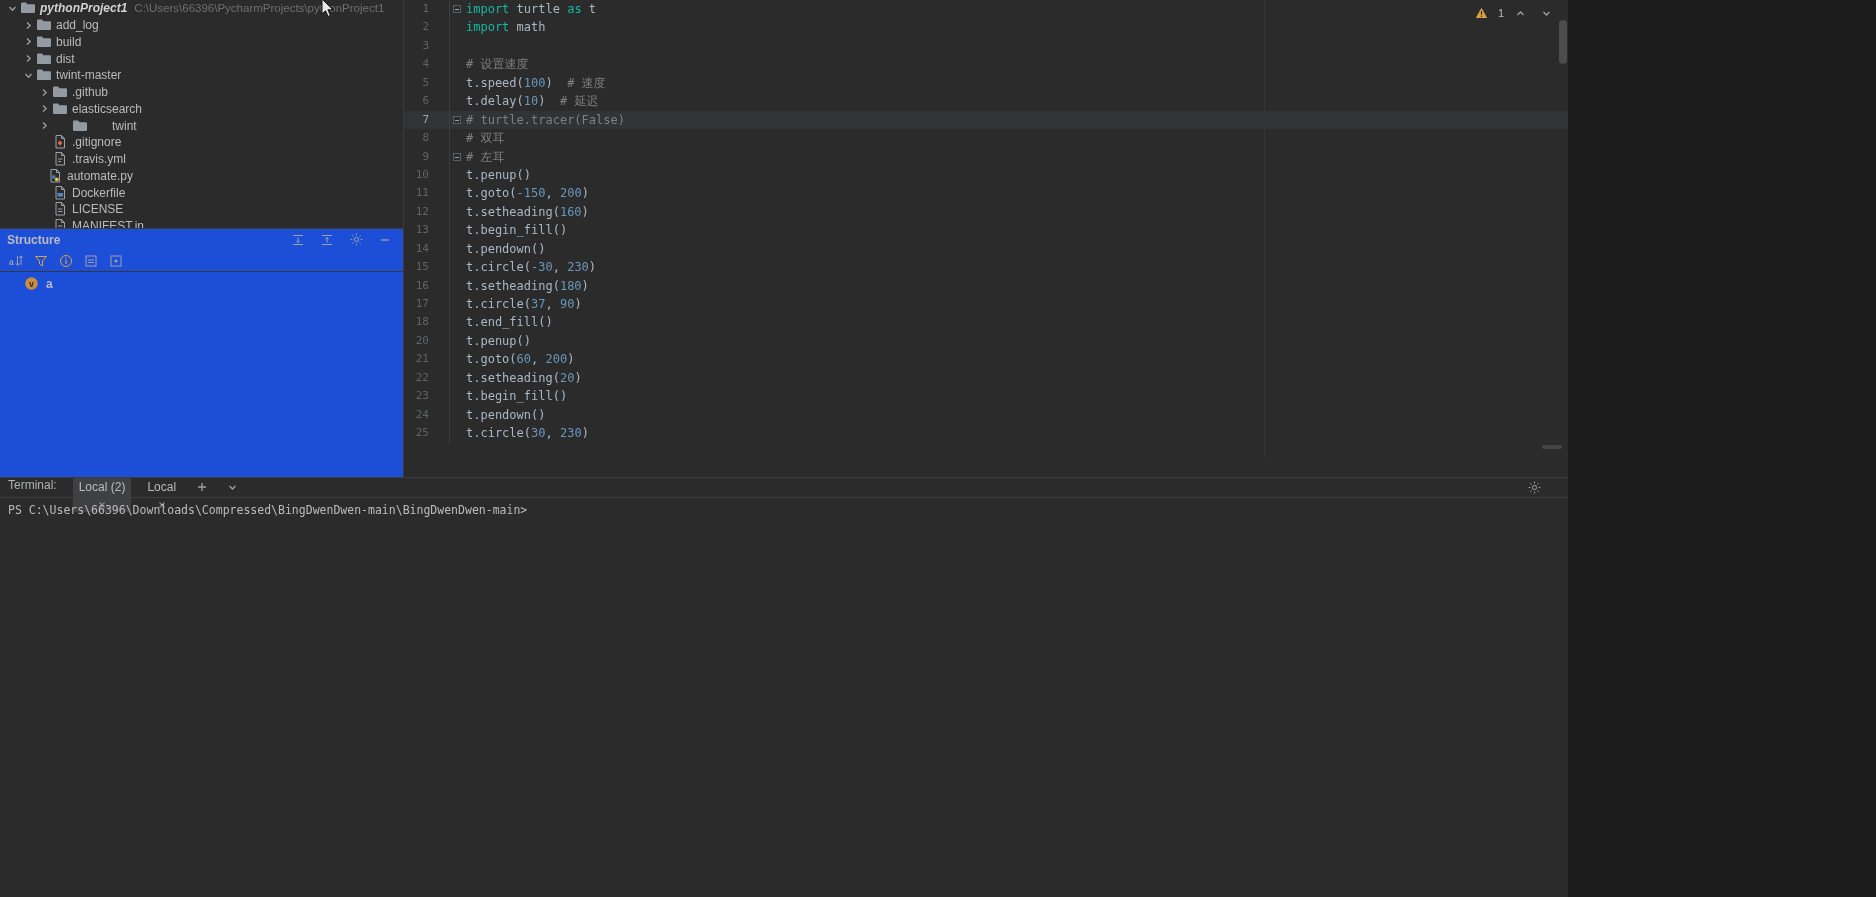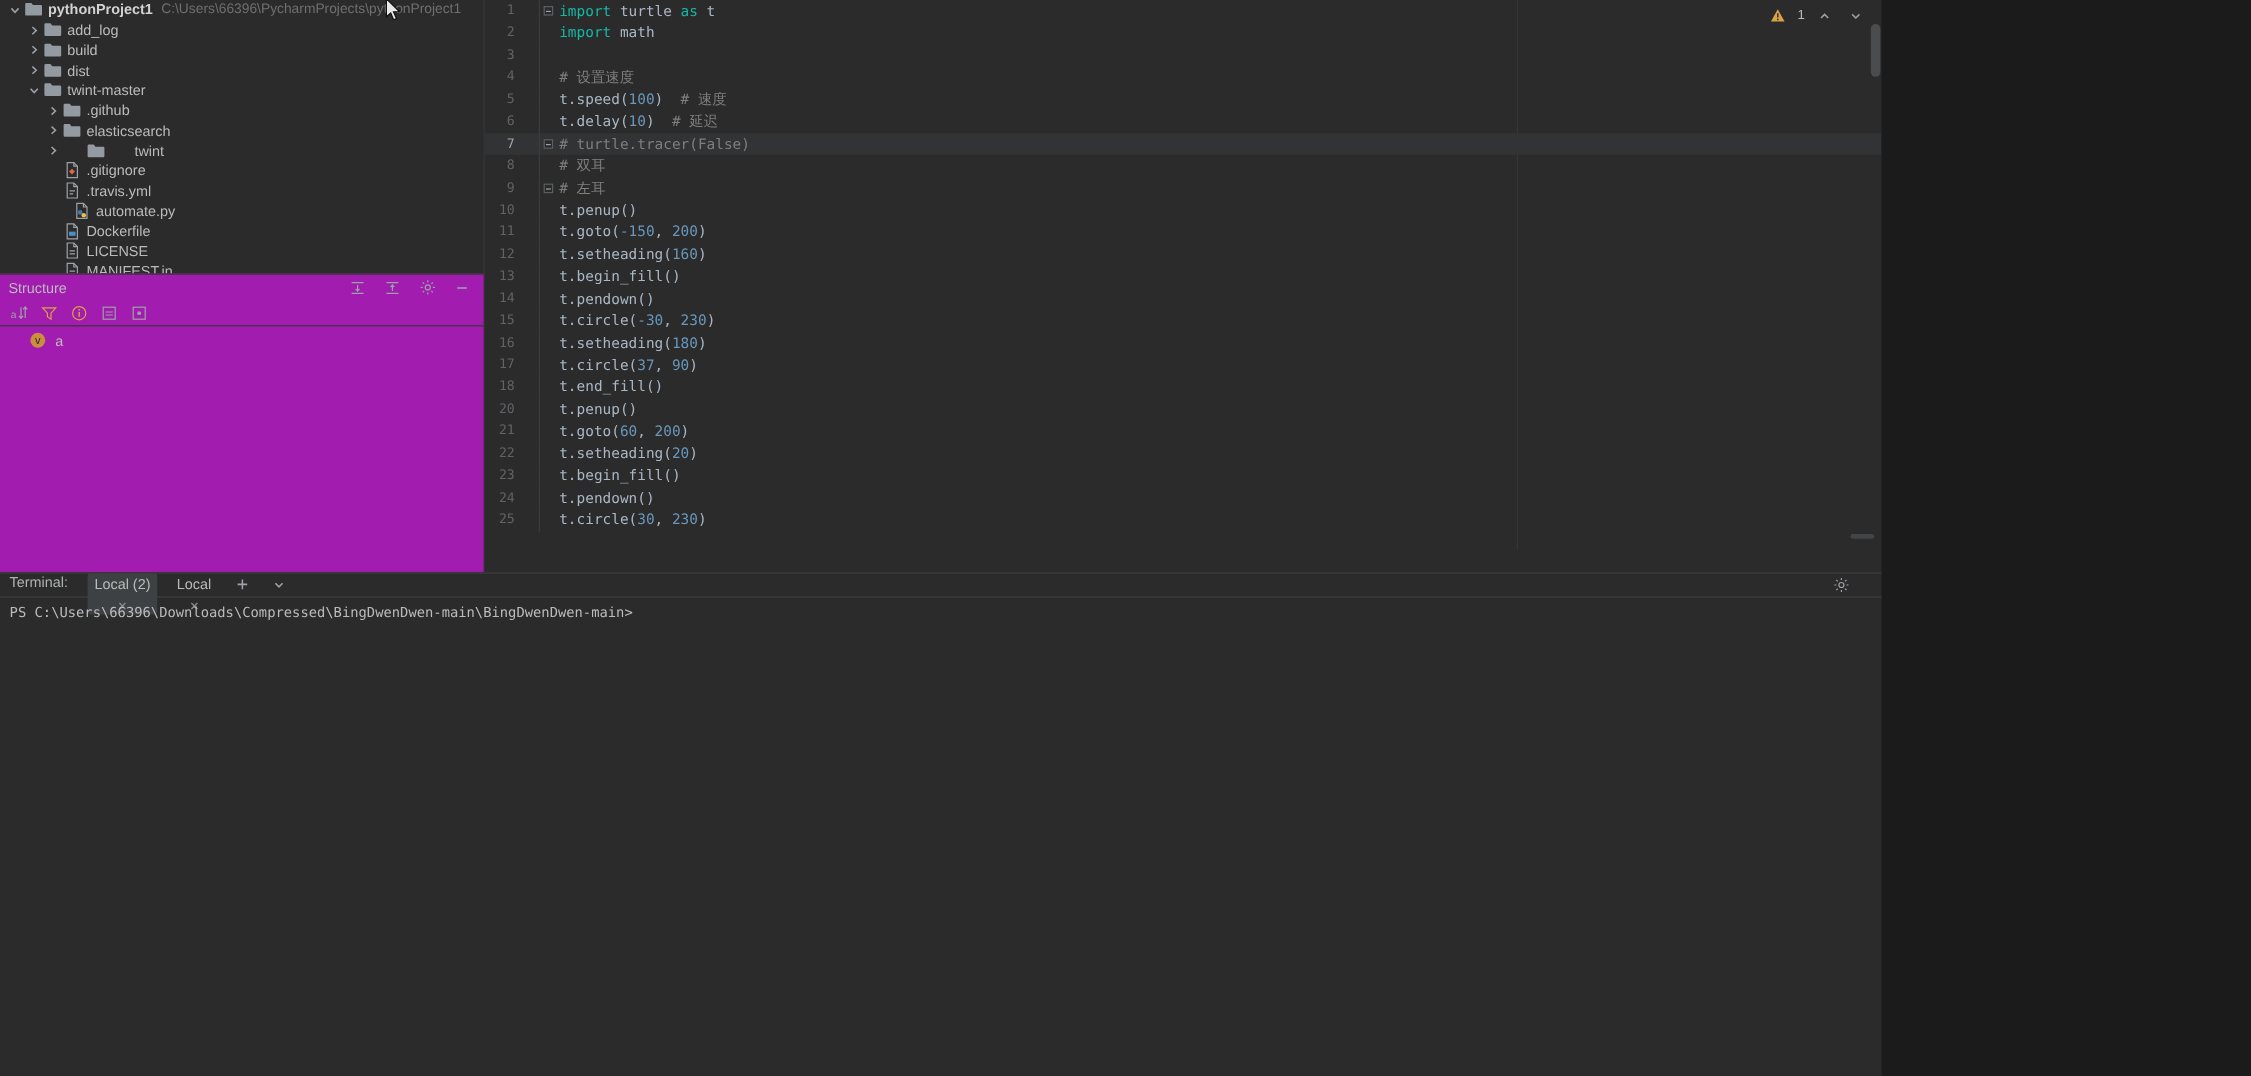--- a/index.html
+++ b/index.html
@@ -10,25 +10,25 @@
 
   
   .top-area { position:absolute; left:0; top:0; width:1568px; height:477px; display:flex; }
   .left-panel { width:404px; flex:none; border-right:1px solid #3a3a3a; position:relative; background:#2b2b2b; }
 
   
   .project-tree { height:228px; overflow:hidden; }
   .tree-row { height:16.75px; display:flex; align-items:center; font-size:12px; color:#bbbbbb; white-space:nowrap; }
   .tree-row .chev-slot { width:16px; flex:none; display:inline-flex; justify-content:center; align-items:center; }
   .tree-row .item-icon { width:16px; height:16px; flex:none; display:inline-flex; justify-content:center; align-items:center; margin-right:4px; }
-  .tree-row.root-row .root-name { font-weight:bold; color:#d2d2d2; }
+  .tree-row.root-row .root-name { font-weight:bold; color:#d2d2d2;font-style:italic; }
   .tree-row .root-path { color:#6f6f6f; margin-left:7px; font-size:11.5px; }
 
   
-  .structure-panel { position:absolute; top:228px; left:0; right:0; bottom:0; border-top:1px solid #3a3a3a; background:#a21caf; }
+  .structure-panel { position:absolute; top:228px; left:0; right:0; bottom:0; border-top:1px solid #3a3a3a; background:#1d4ed8;font-weight:bold; }
   .structure-header { height:21px; display:flex; align-items:center; padding:0 8px 0 7px; font-size:12px; color:#bbbbbb; }
   .structure-header .spacer { flex:1; }
   .structure-header .hdr-icons { display:flex; gap:9px; align-items:center; }
   .icon-btn { display:inline-flex; align-items:center; justify-content:center; width:20px; height:18px; cursor:default; }
   .structure-toolbar { height:22px; display:flex; align-items:center; gap:5px; padding-left:6px; border-bottom:1px solid #373737; }
   .structure-content { padding-top:3px; }
   .structure-item { height:17px; display:flex; align-items:center; padding-left:24px; font-size:12px; color:#bbbbbb; }
   .structure-item .item-icon { width:15px; height:15px; display:inline-flex; margin-right:7px; }
 
   
@@ -202,21 +202,21 @@
                 <span class="chev-slot"></span>
                 <span class="item-icon">
                   <svg width="16" height="16" viewBox="0 0 16 16">
                     <path d="M4 1.5 h5.5 L12.5 4.5 V14 H4 Z" fill="none" stroke="#9da2a8"></path>
                     <path d="M9.5 1.5 V4.5 H12.5" fill="none" stroke="#9da2a8"></path>
                     <path d="M6 8 h4.5 M6 10.5 h3" stroke="#9da2a8"></path>
                   </svg>
                 </span>
                 <span class="tree-label">.travis.yml</span>
               </div>
-              <div class="tree-row" style="padding-left: 44px; text-align: right;">
+              <div class="tree-row" style="padding-left: 31px; text-align: right;">
                 <span class="chev-slot"></span>
                 <span class="item-icon">
                   <svg width="16" height="16" viewBox="0 0 16 16">
                     <path d="M4 1.5 h5.5 L12.5 4.5 V14 H4 Z" fill="none" stroke="#9da2a8"></path>
                     <path d="M9.5 1.5 V4.5 H12.5" fill="none" stroke="#9da2a8"></path>
                     <circle cx="6.8" cy="9" r="1.9" fill="#3f7cac"></circle>
                     <circle cx="9.8" cy="11.3" r="1.9" fill="#e5c24c"></circle>
                   </svg>
                 </span>
                 <span class="tree-label">automate.py</span>

